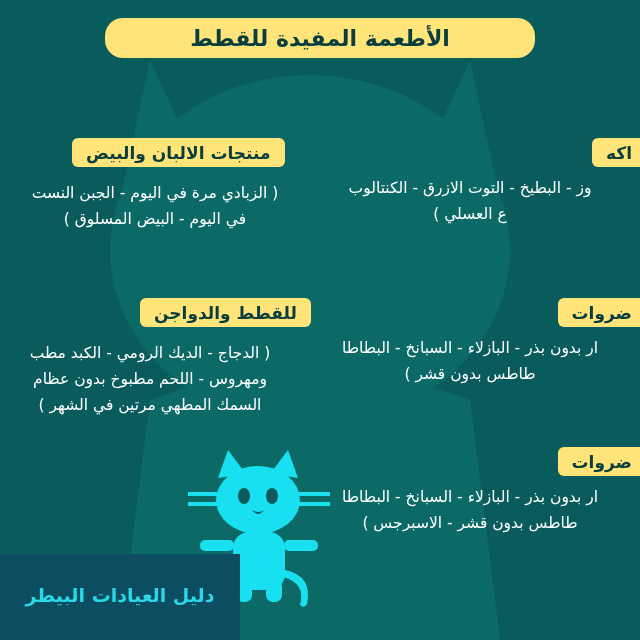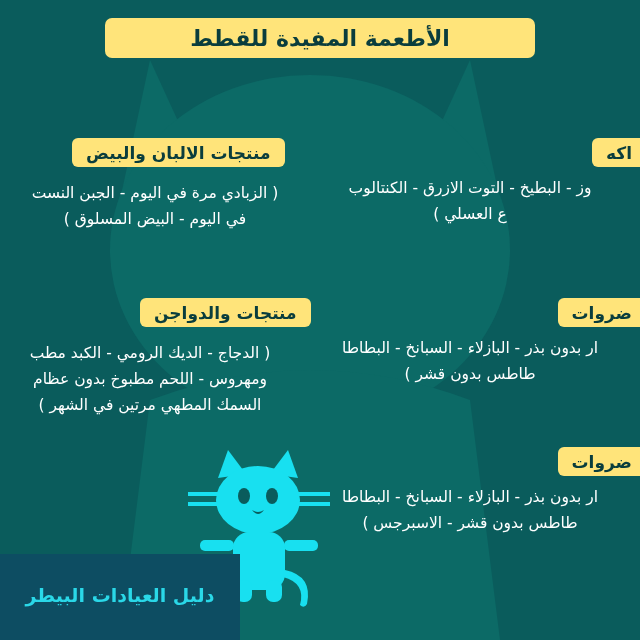--- a/index.html
+++ b/index.html
@@ -17,21 +17,21 @@
     left:0;top:0;width:640px;height:640px;
     z-index:0;
     pointer-events:none;
   }
 
   
   .title-bar{
     position:absolute;
     left:105px;top:18px;width:430px;height:40px;
     background:#ffe47a;
-    border-radius:7px;
+    border-radius:18px;
     display:flex;align-items:center;justify-content:center;
     z-index:3;
   }
   .title-bar span{
     color:#0a3d3d;
     font-size:22px;
     font-weight:bold;
     letter-spacing:0px;
   }
 
@@ -139,21 +139,21 @@
   <span>منتجات الالبان والبيض</span>
 </div>
 <div class="body-text" id="txt-dairy">( الزبادي مرة في اليوم - الجبن النست<br>في اليوم - البيض المسلوق )</div>
 
 <div class="chip" id="chip-veg1">
   <span>ضروات</span>
 </div>
 <div class="body-text" id="txt-veg1">ار بدون بذر - البازلاء - السبانخ - البطاطا<br>طاطس بدون قشر )</div>
 
 <div class="chip" id="chip-meat">
-  <span>منتجات والدواجن</span>
+  <span>للقطط والدواجن</span>
 </div>
 <div class="body-text" id="txt-meat">( الدجاج - الديك الرومي - الكبد مطب<br>ومهروس - اللحم مطبوخ بدون عظام<br>السمك المطهي مرتين في الشهر )</div>
 
 <div class="chip" id="chip-veg2">
   <span>ضروات</span>
 </div>
 <div class="body-text" id="txt-veg2">ار بدون بذر - البازلاء - السبانخ - البطاطا<br>طاطس بدون قشر - الاسبرجس )</div>
 
 <svg class="fg-cat" viewBox="0 0 170 170">
   <g fill="#18e0f0">

